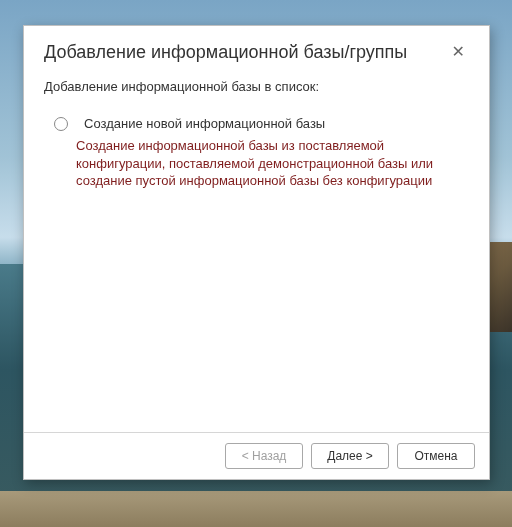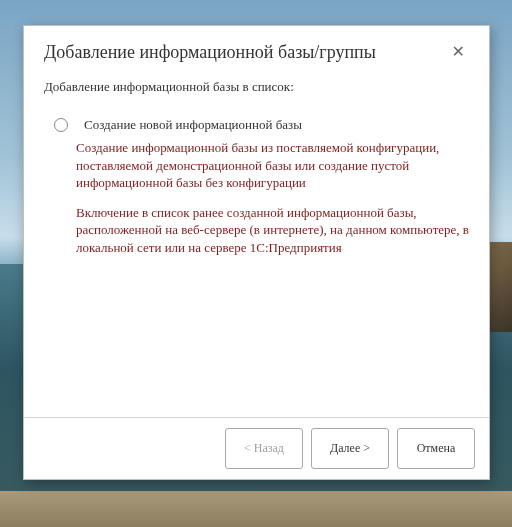--- a/index.html
+++ b/index.html
@@ -1,19 +1,18 @@
 <!DOCTYPE html>
 <html><head>
   <meta charset="utf-8">
   <style>
     * {
       box-sizing: border-box;
       margin: 0;
       padding: 0;
-      font-family: Liberation Serif, serif;
     }
     body {
       width: 512px;
       height: 527px;
       font-family: Arial, sans-serif;
       background: linear-gradient(to bottom, #7aa5c5 0%, #a1c3d6 30%, #c7ddeb 45%, #5a8fa6 55%, #3a6f7f 100%);
       position: relative;
       overflow: hidden;
     }
     .bg-horizon {
@@ -121,21 +120,21 @@
     }
     .dialog-footer {
       border-top: 1px solid #d6d6d6;
       padding: 10px 14px;
       display: flex;
       justify-content: flex-end;
       gap: 8px;
     }
     .btn {
       min-width: 78px;
-      height: 41px;
+      height: 26px;
       font-size: 12px;
       border: 1px solid #a8a8a8;
       border-radius: 3px;
       background: #fff;
       color: #333;
       cursor: pointer;
       padding: 0 10px;
     }
     .btn:disabled {
       color: #a0a0a0;
@@ -157,21 +156,20 @@
 
   <div class="dialog-body">
     <div class="prompt-text">Добавление информационной базы в список:</div>
 
     <div class="radio-row">
       <span class="radio-circle"></span>
       <span class="radio-label">Создание новой информационной базы</span>
     </div>
     <div class="option-desc">Создание информационной базы из поставляемой конфигурации, поставляемой демонстрационной базы или создание пустой информационной базы без конфигурации</div>
 
-    <div class="option-desc">Включение в список ранее созданной информационной базы, расположенной на веб-сервере (в интернете), на данном компьютере,  в локальной сети или на сервере 1С:Предприятия</div>
   </div>
 
   <div class="dialog-footer">
     <button class="btn" disabled="">&lt; Назад</button>
     <button class="btn">Далее &gt;</button>
     <button class="btn">Отмена</button>
   </div>
 </div>
 
 </body></html>

